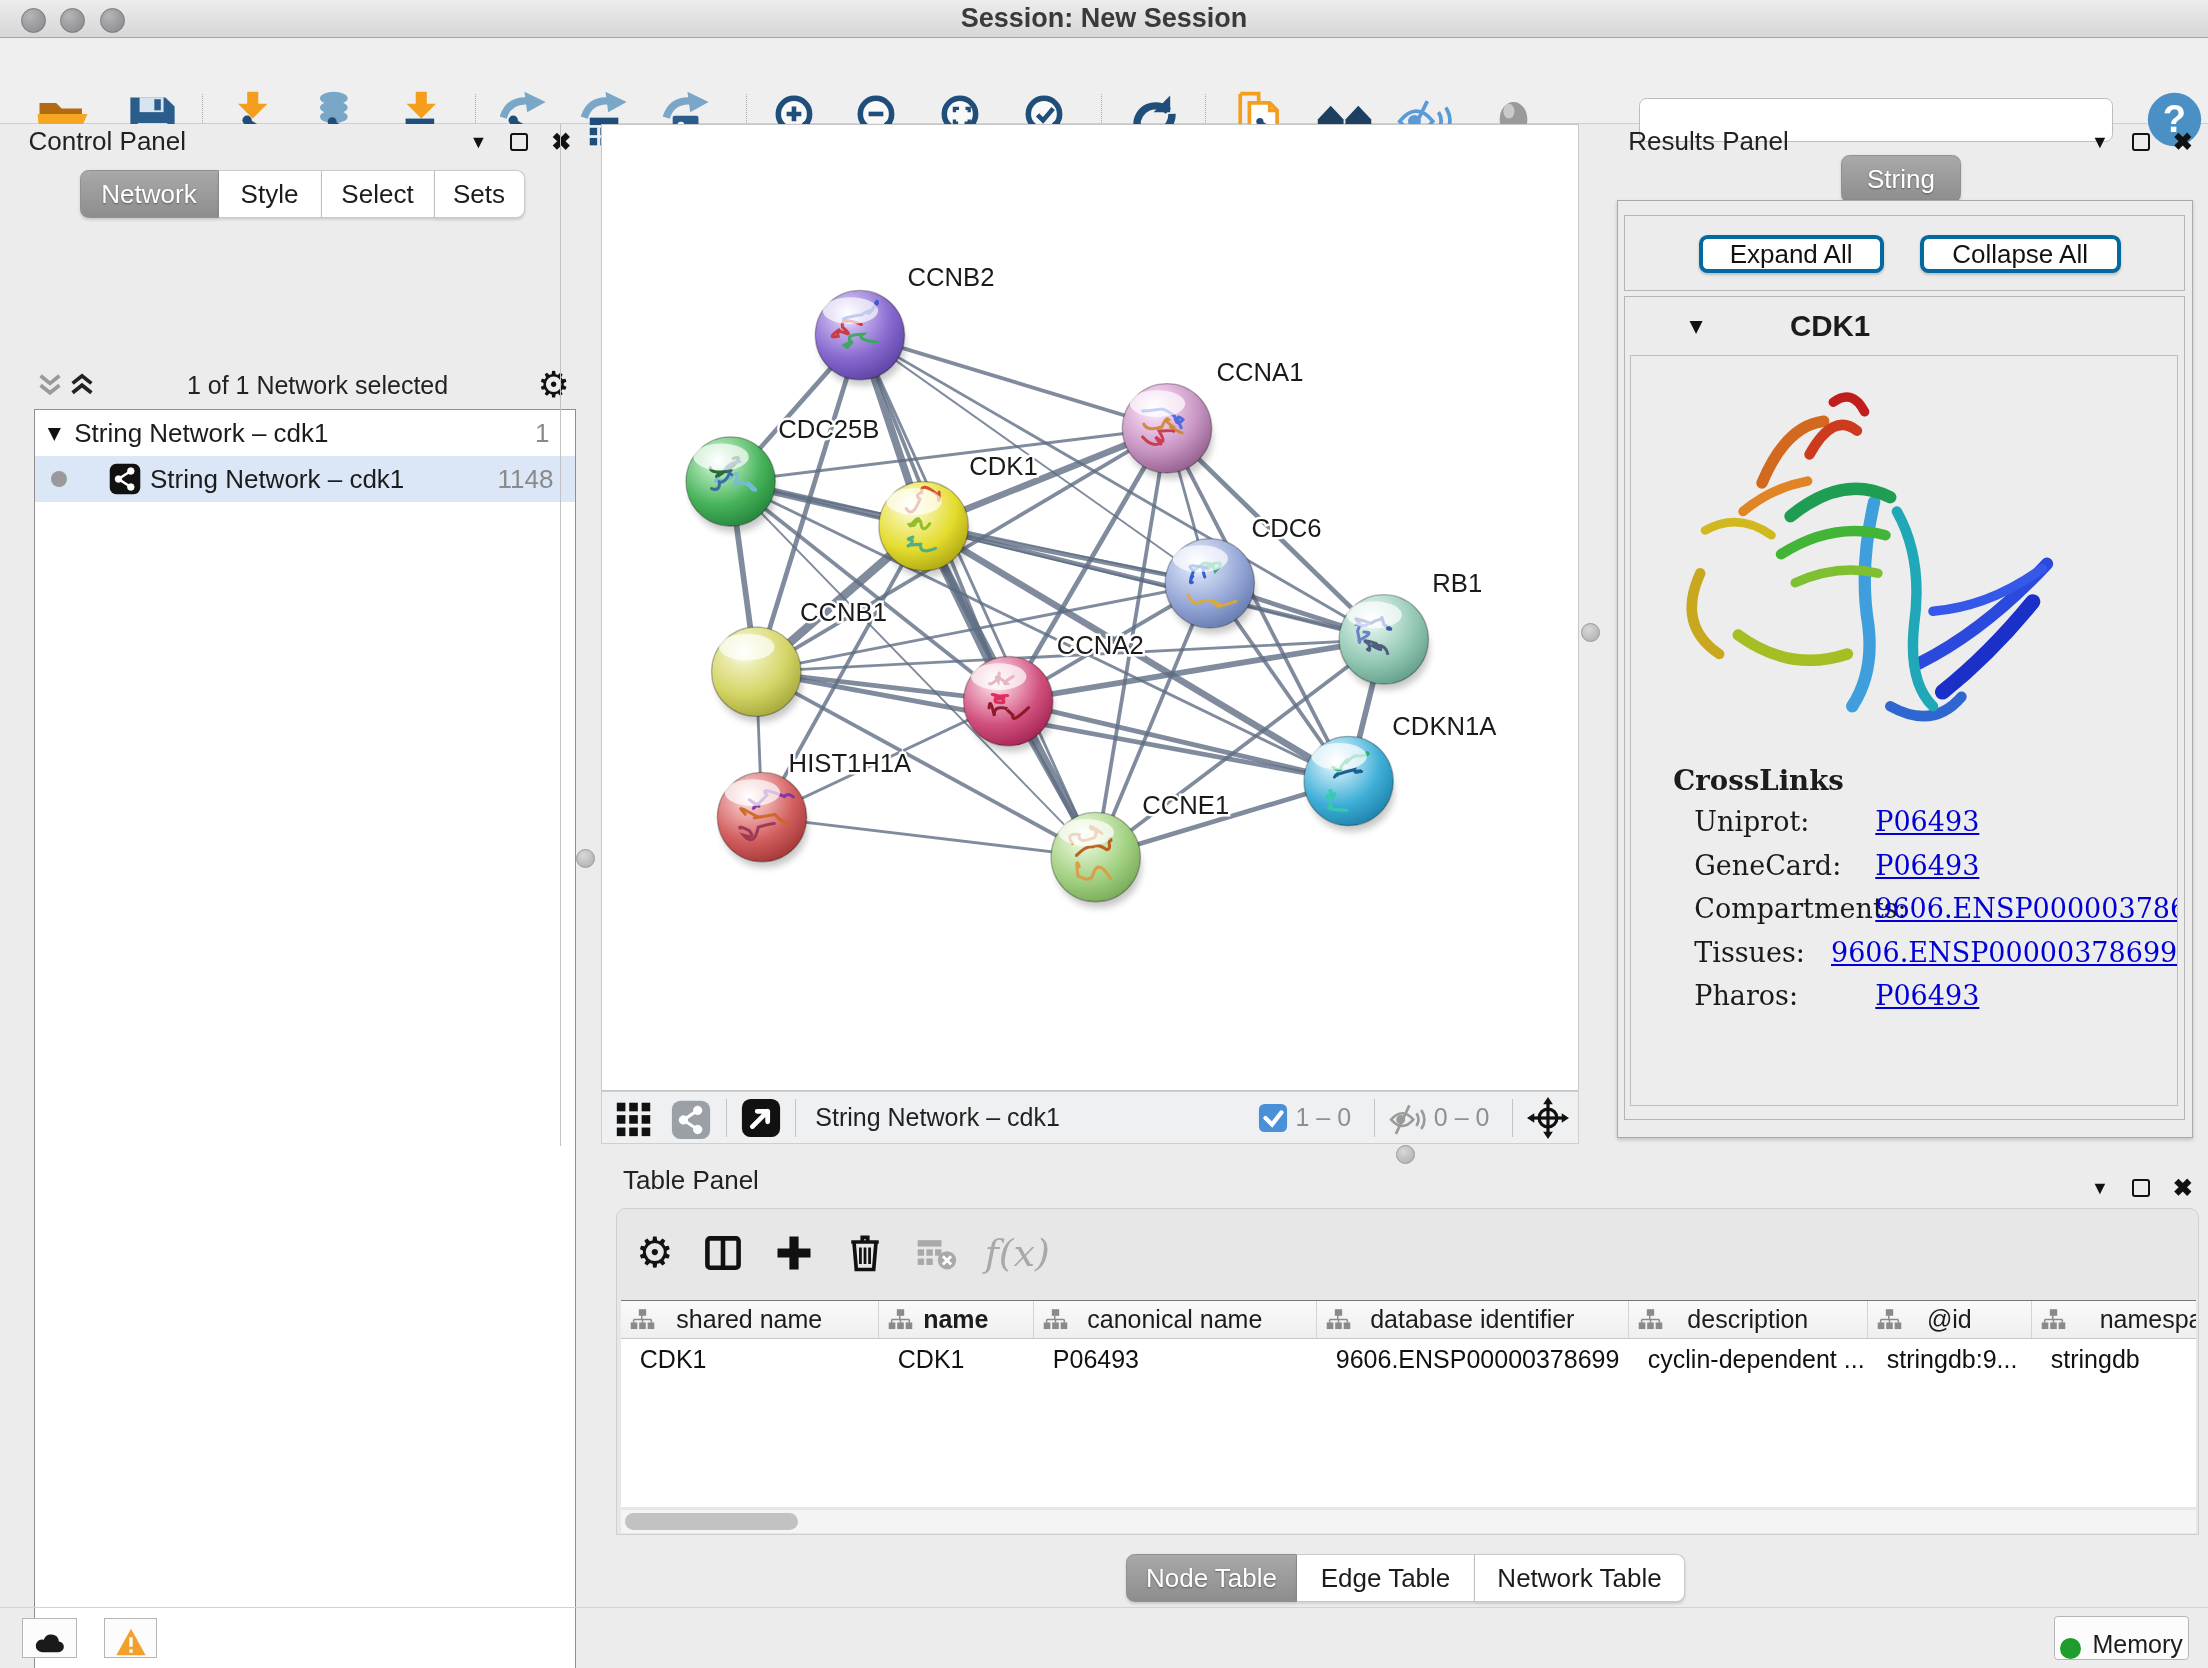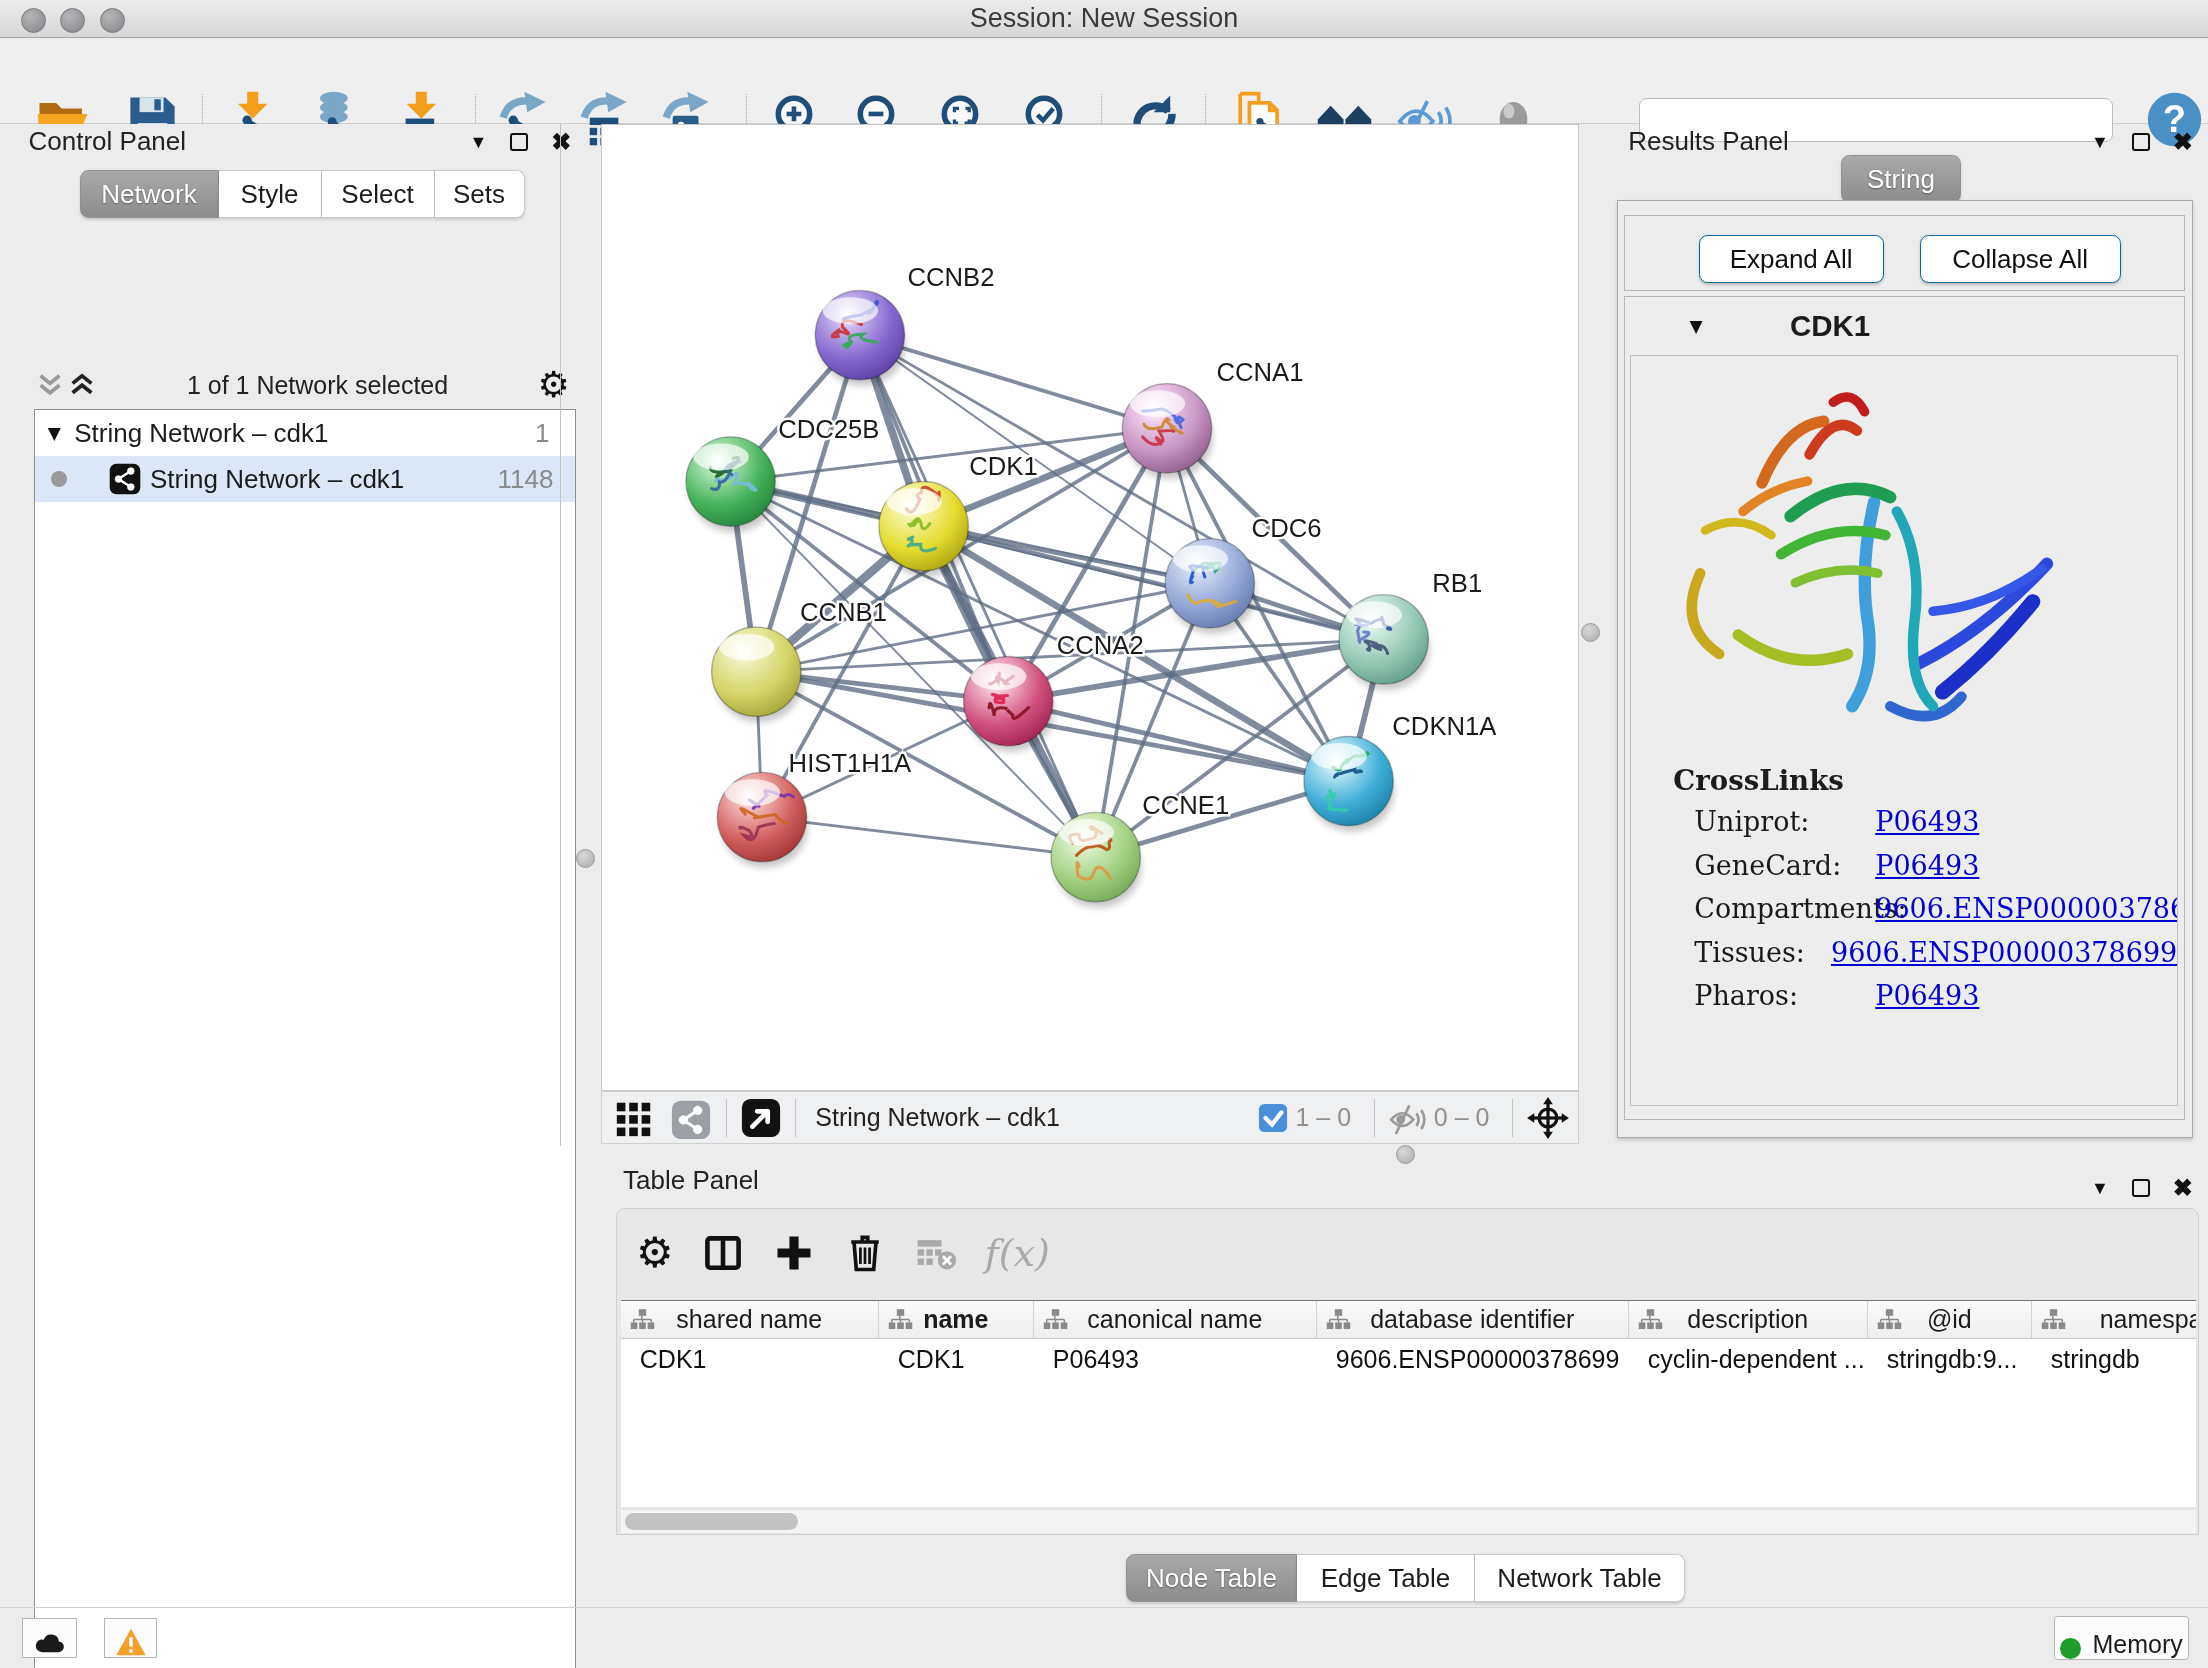--- a/index.html
+++ b/index.html
@@ -6,21 +6,21 @@
   html,body { width:2208px; height:1668px; overflow:hidden; }
   body { font-family:"Liberation Sans", sans-serif; background:#ececec; position:relative; font-size:26px; color:#1c1c1c; }
 
   
   #titlebar { position:absolute; left:0; top:0; width:2208px; height:38px;
     background:linear-gradient(#ededed,#d6d6d6); border-bottom:1px solid #a8a8a8;
     display:flex; align-items:center; justify-content:center; }
   .traffic { position:absolute; left:21px; top:7.6px; display:flex; gap:14.3px; }
   .tl { width:25px; height:25px; border-radius:50%;
     background:radial-gradient(circle at 35% 30%, #b5b5b8, #86868a); border:1px solid #79797d; }
-  #window-title { font-size:27px; color:#3a3a3a; font-weight:400; }
+  #window-title { font-size:27px; color:#3a3a3a; font-weight:700; }
 
   
   #toolbar { position:absolute; left:0; top:39px; width:2208px; height:85px;
     background:#efefef; border-bottom:1px solid #cfcfcf; }
   .tbtn { position:absolute; top:49px; width:63px; height:63px; border:none; background:transparent;
     display:flex; align-items:center; justify-content:center; cursor:pointer; }
   .tbtn svg { width:59px; height:59px; }
   .tb-divider { position:absolute; top:55px; height:53px; width:0;
     border-left:1.9px dotted #a9a9a9; }
   #main-search { position:absolute; left:1639px; top:59px; width:474px; height:44px;
@@ -78,21 +78,21 @@
   #nb-name { font-size:25px; color:#222; margin-left:5.7px; flex:1; }
   .nb-count { font-size:25px; color:#8f8f8f; margin:0 9.5px 0 7.6px; }
 
   
   #results-panel { position:absolute; left:1615px; top:124px; width:584px; height:1022px; }
   #rp-tab { position:absolute; left:226px; top:31px; width:120px; height:44px; }
   #rp-tab .seg-tab { width:120px; border-radius:8.6px; border-left:1px solid #909090; }
   #rp-outer { position:absolute; left:1.9px; top:76px; width:576px; height:938px;
     border:1px solid #a9a9a9; background:#ececec; box-shadow:0 1.9px 3.8px rgba(0,0,0,0.18); }
   #rp-buttons-box { position:absolute; left:5.7px; top:14.3px; width:561px; height:76px; border:1px solid #b5b5b5; }
-  .rp-btn { position:absolute; top:19px; height:48px; background:#fff; border:1px solid #0369a1;
+  .rp-btn { position:absolute; top:19px; height:38px; background:#fff; border:4px solid #0369a1;
     border-radius:8.6px; font-size:26px; font-family:"Liberation Sans",sans-serif; color:#111;
     cursor:pointer; box-shadow:0 1.9px 2.9px rgba(0,0,0,0.2); }
   #rp-section { position:absolute; left:5.7px; top:95px; width:561px; height:824px; border:1px solid #b5b5b5; }
   #rp-sec-header { height:57px; display:flex; align-items:center; }
   #rp-sec-title { font-weight:bold; font-size:29.5px; margin-left:74px; }
   #rp-content { position:absolute; left:5.7px; top:58px; width:548px; height:751px;
     border:1px solid #bdbdbd; background:#ededed; overflow:hidden; }
   #rp-desc { margin:9.5px 0 0 31px; font-size:26px; }
   #protein-wrap { margin:13.3px 0 0 17px; }
   #crosslinks { font-family:"DejaVu Serif", serif; }

